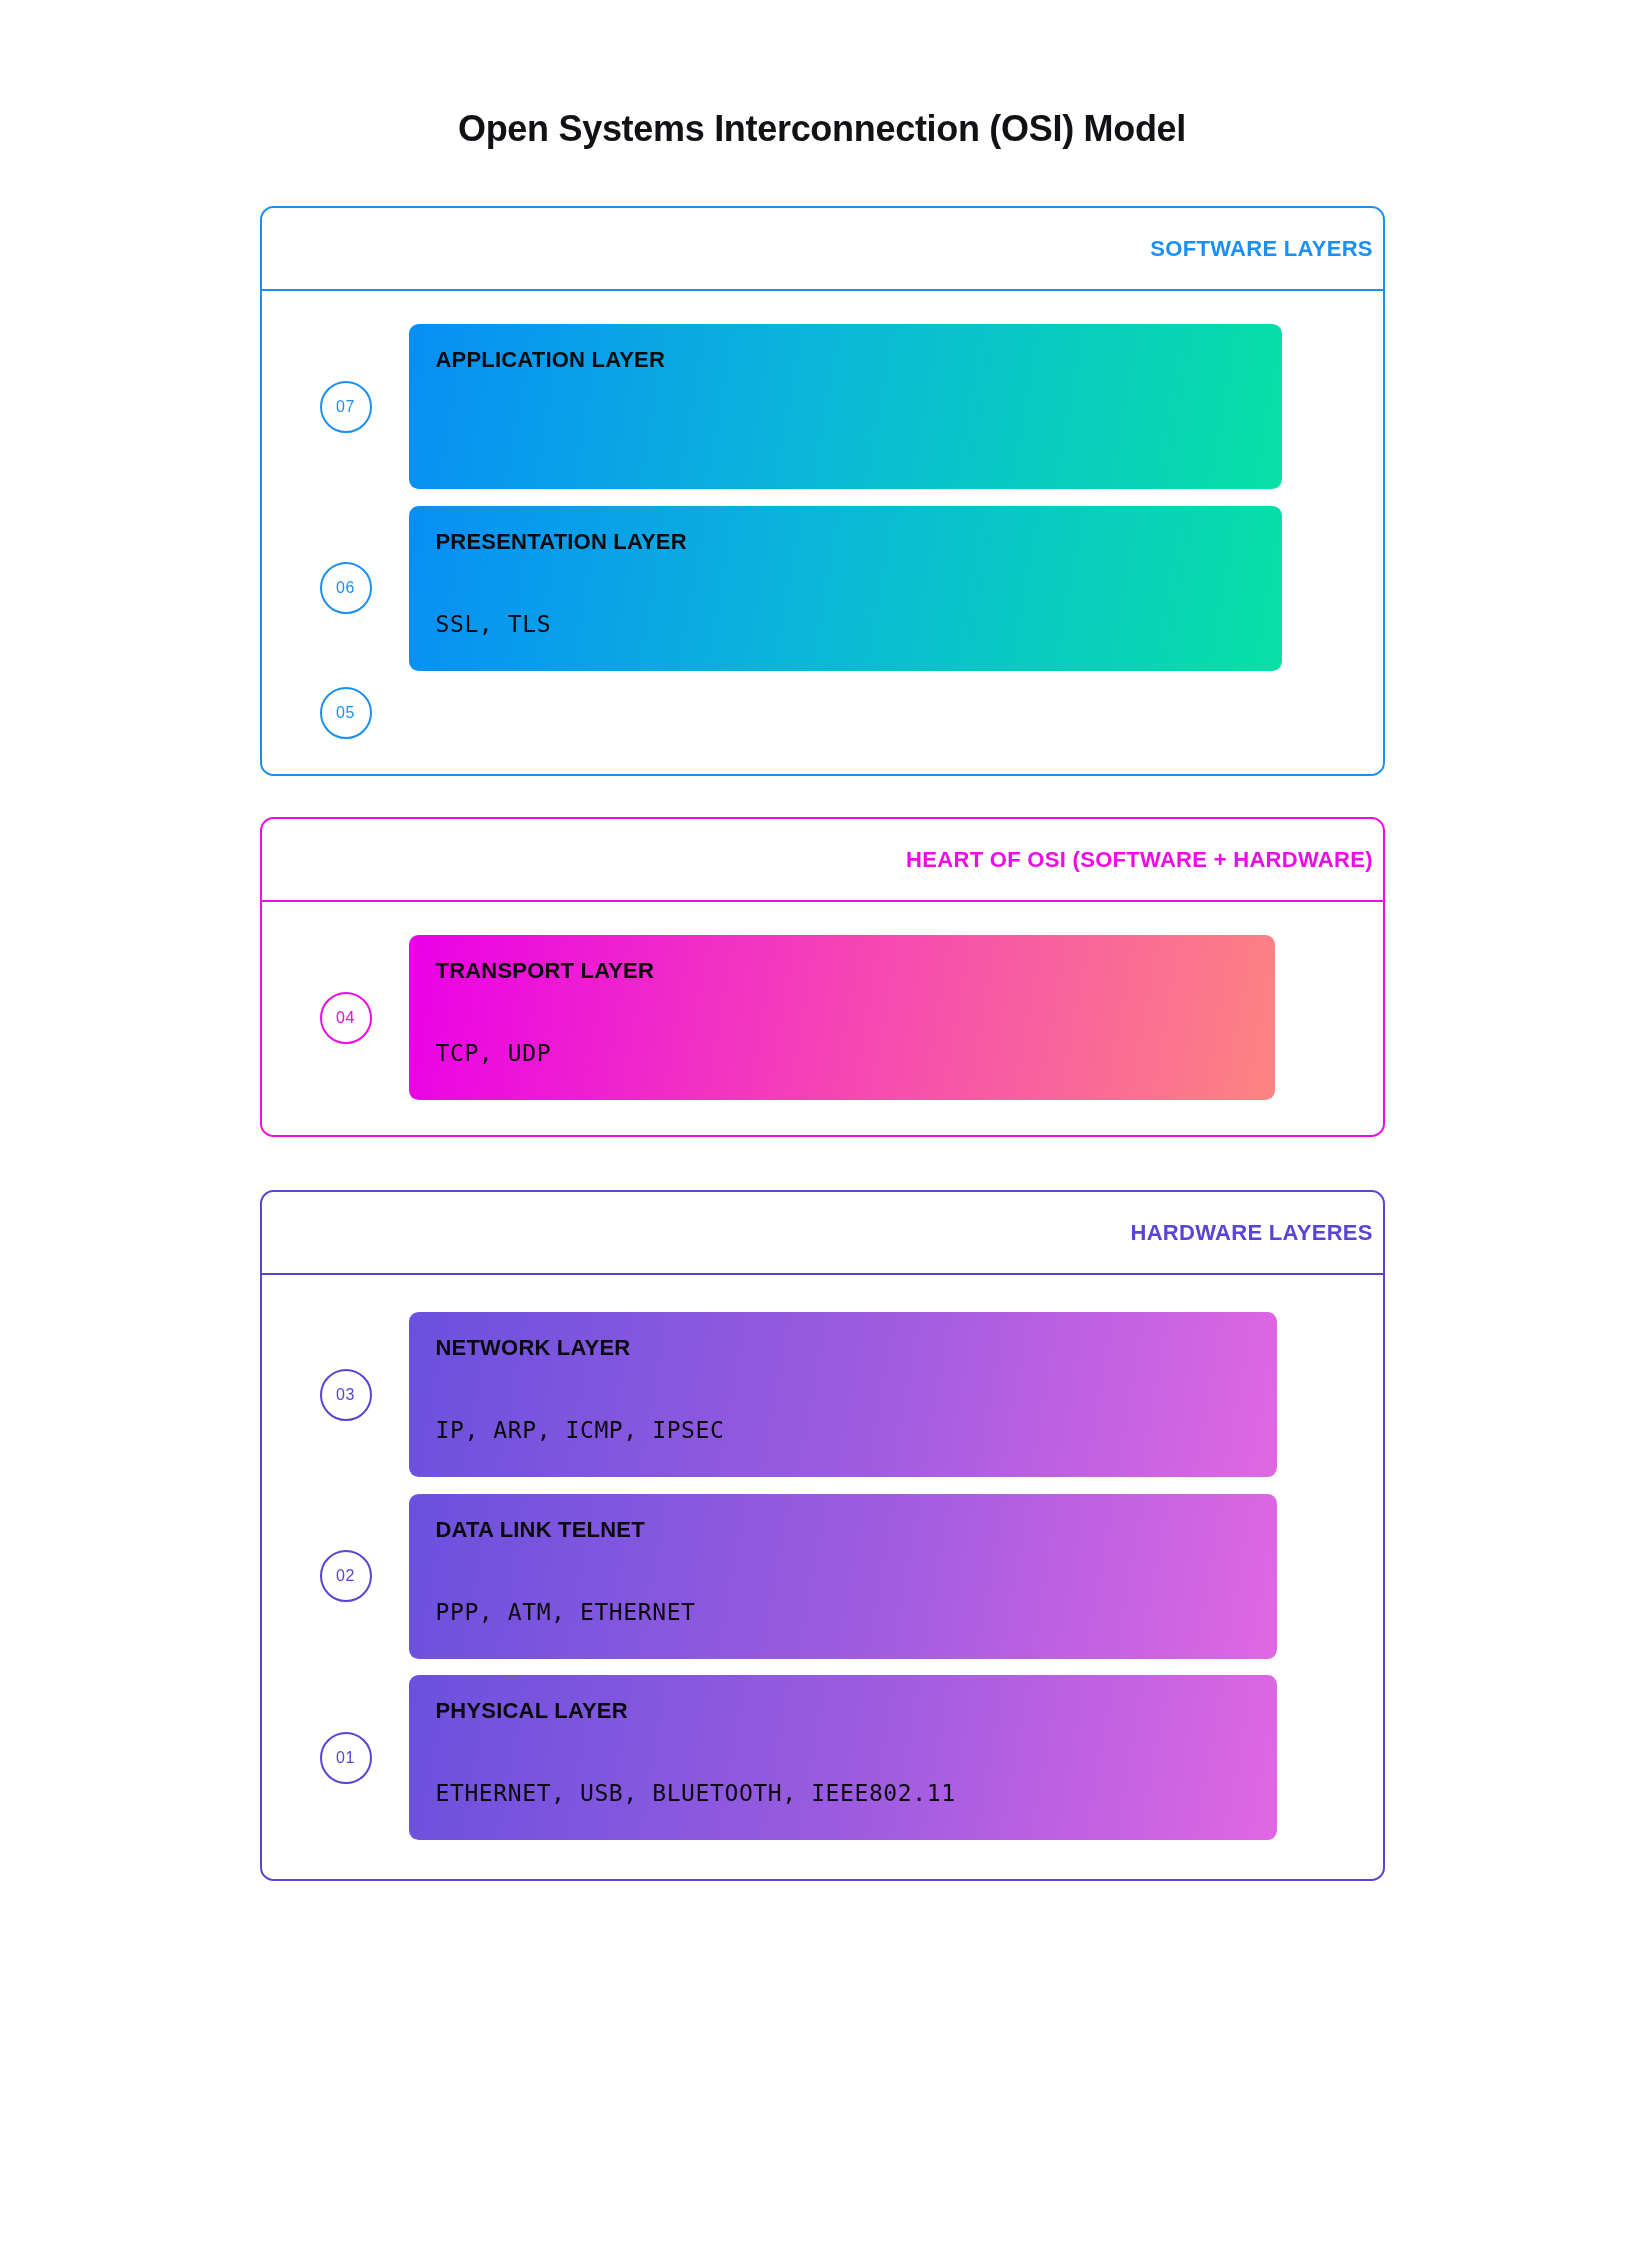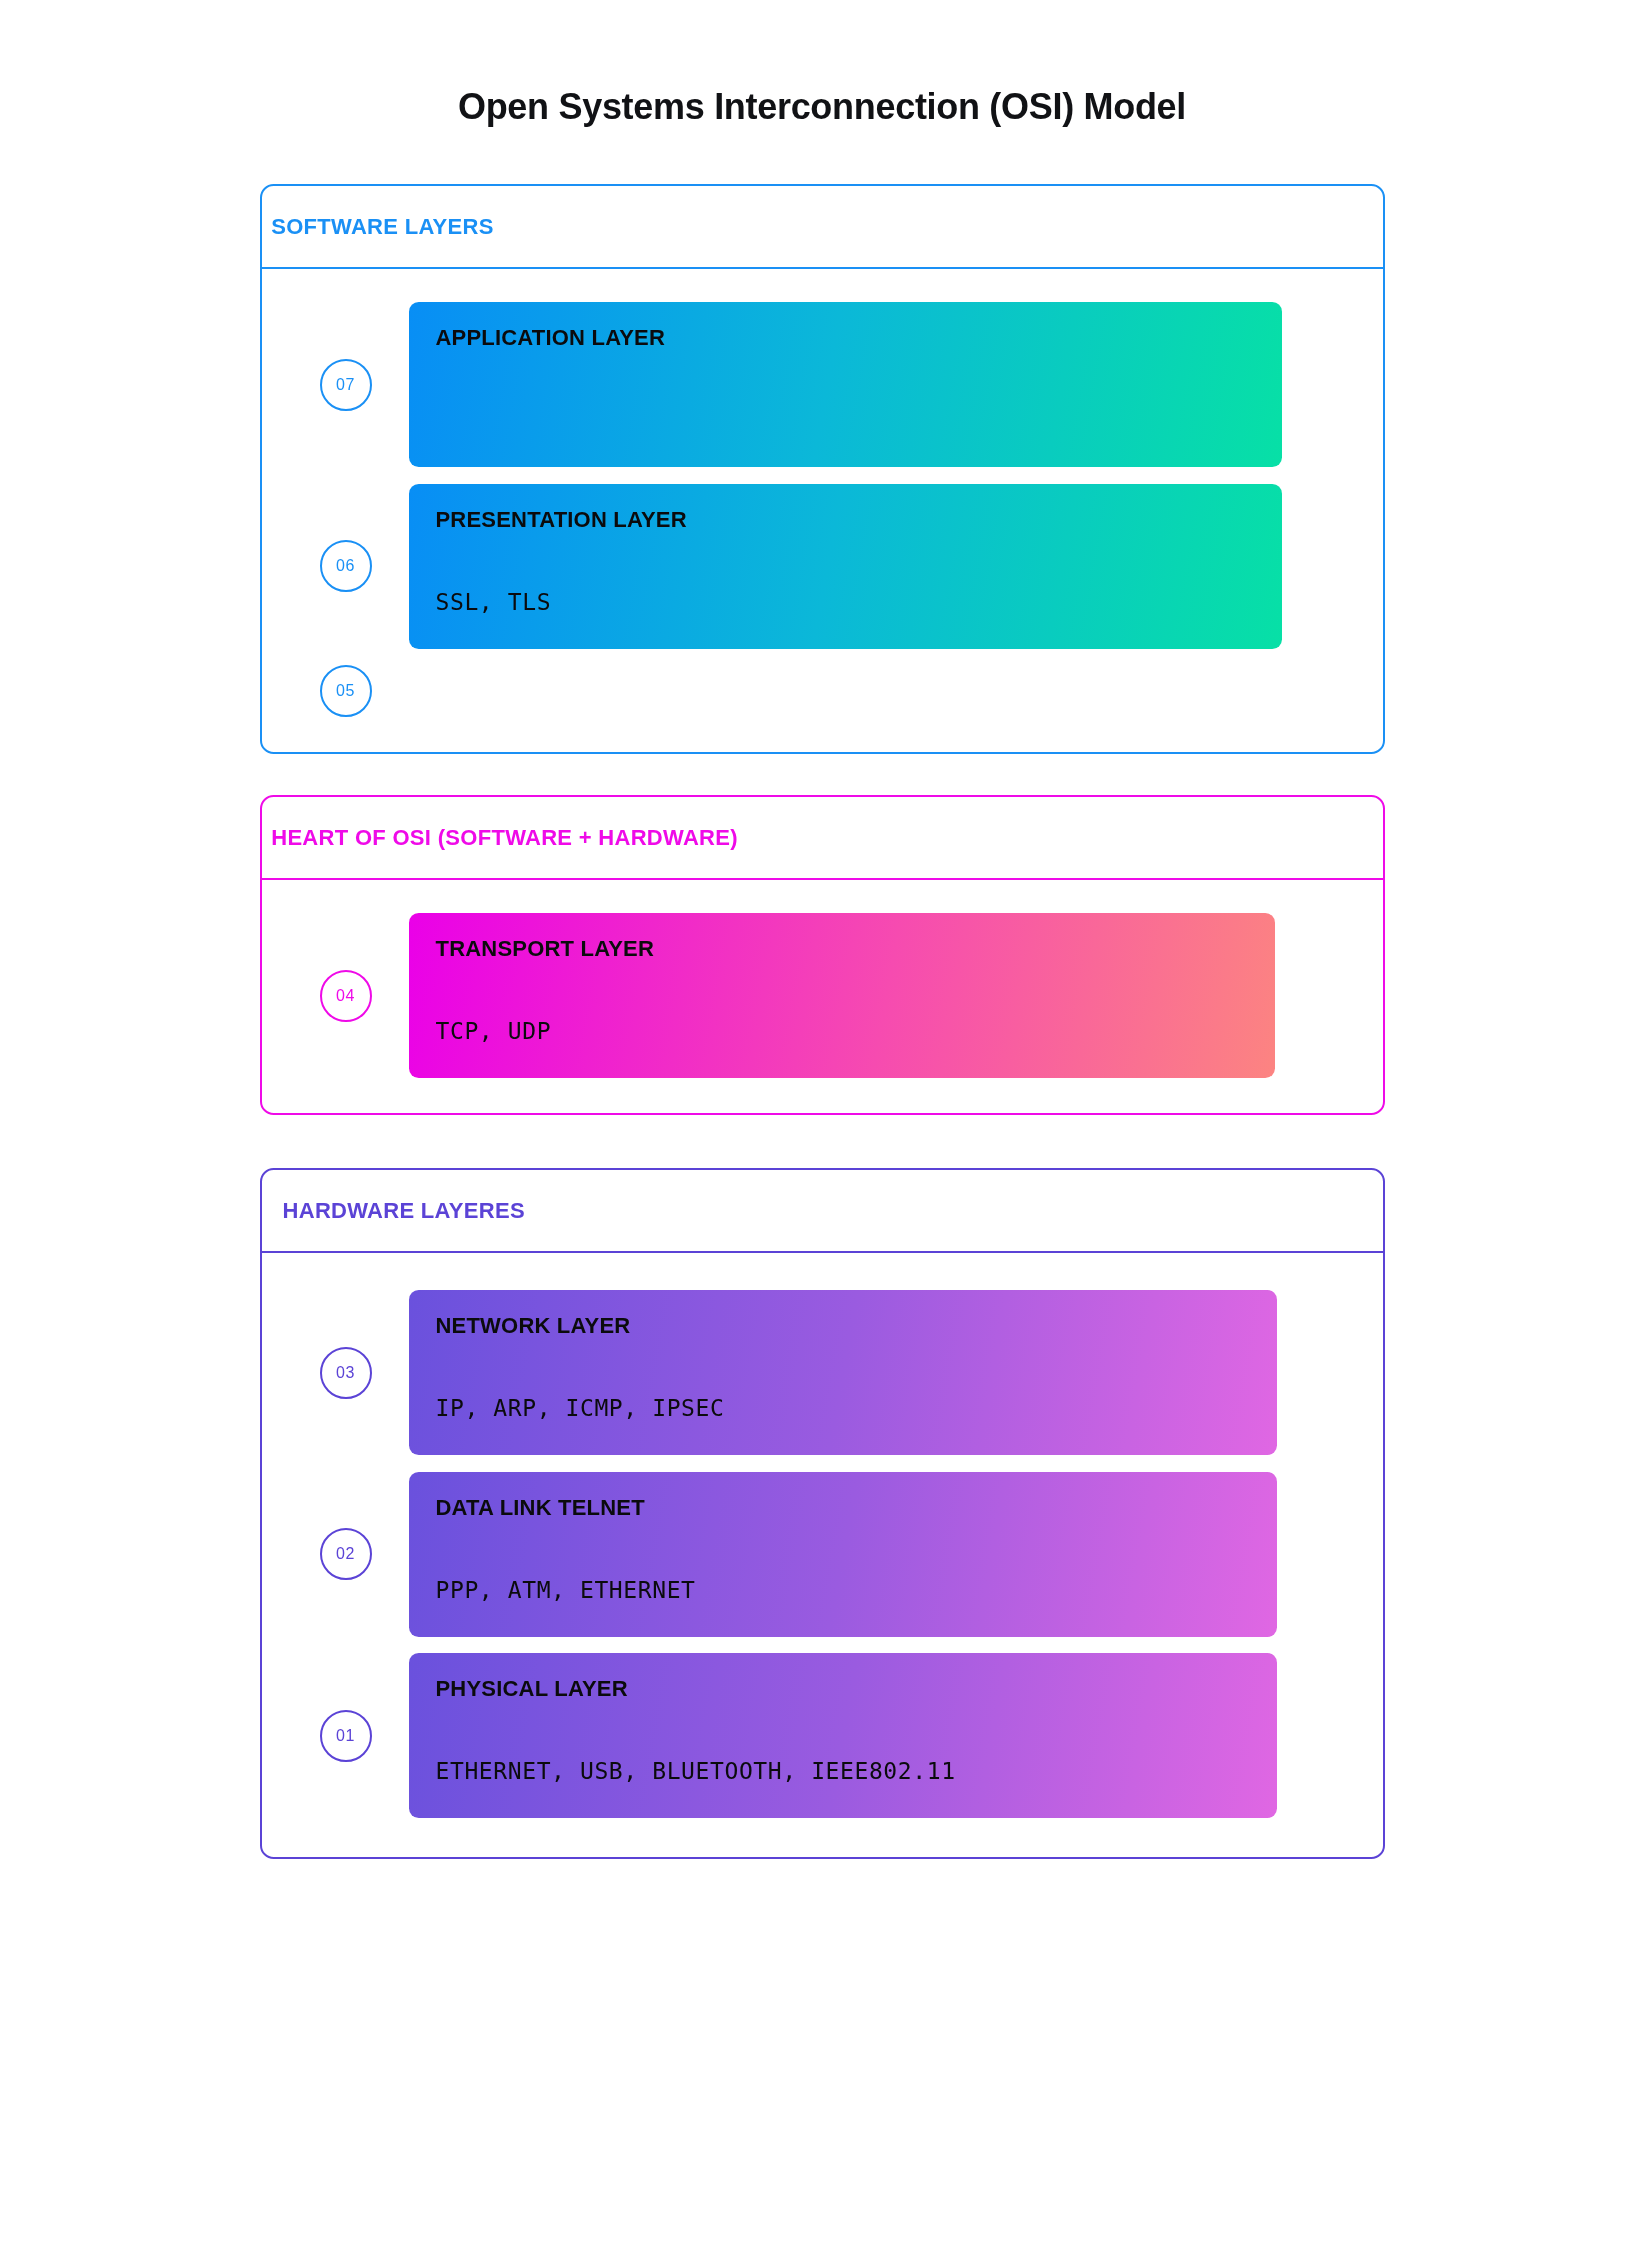--- a/index.html
+++ b/index.html
@@ -22,37 +22,37 @@
   }
 
   
   .page-title {
     text-align: center;
     font-family: "Liberation Sans", sans-serif;
     font-weight: bold;
     font-size: 36px;
     letter-spacing: -0.3px;
     color: #111215;
-    padding-top: 86px;
+    padding-top: 108px;
     margin: 0;
   }
 
   
   .group {
     box-sizing: border-box;
     margin: 0 auto;
     width: 1125px;
     border-radius: 13.6px;
     border: 2.9px solid #1a90f5;
     background: #ffffff;
     overflow: hidden;
   }
   .group-header {
     box-sizing: border-box;
-    text-align: left;
+    text-align: right;
     font-weight: bold;
     font-size: 22px;
     letter-spacing: 0.3px;
     line-height: 1;
     padding: 30px 9.7px 29px 9.7px;
     border-bottom: 2.9px solid #1a90f5;
     color: #1a90f5;
   }
   .group-body {
     box-sizing: border-box;

